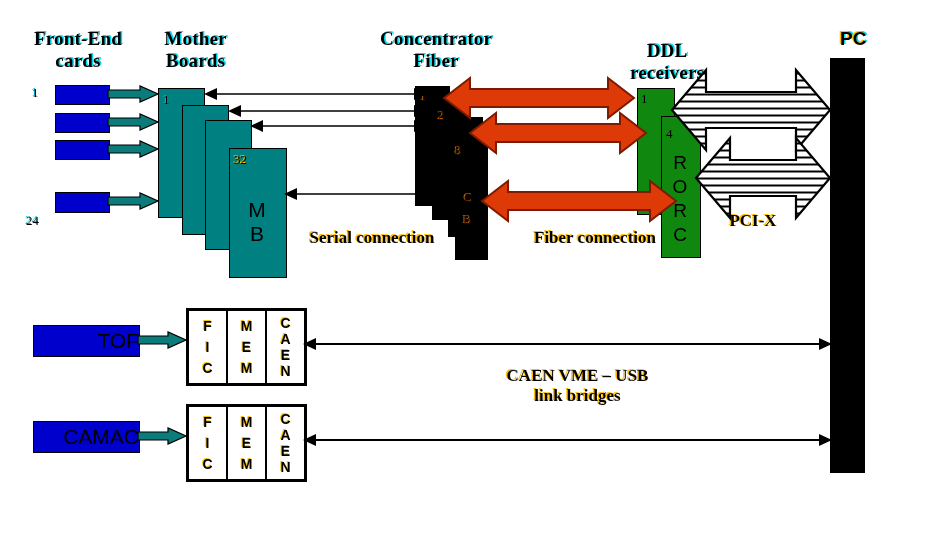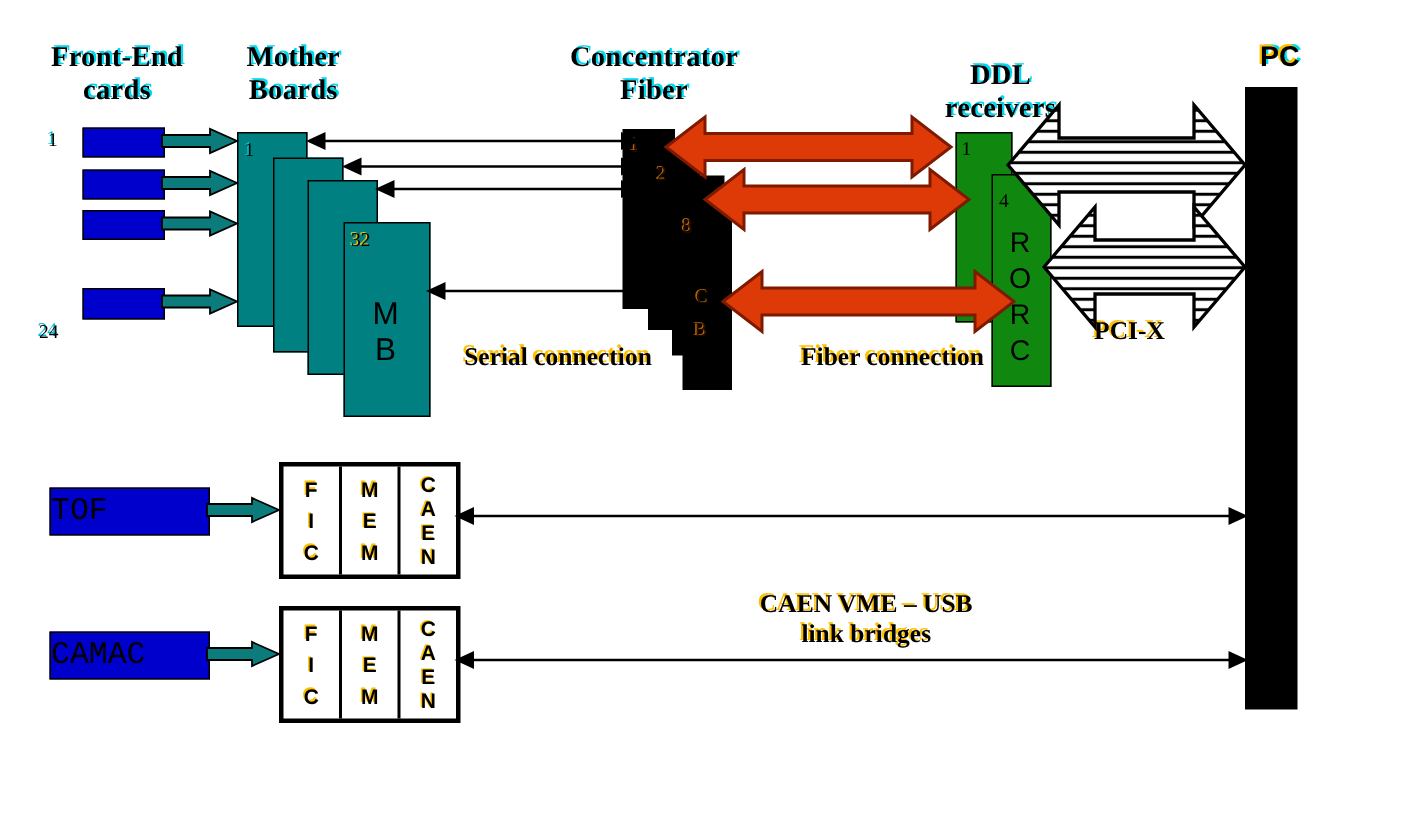--- a/index.html
+++ b/index.html
@@ -67,22 +67,22 @@
     position:absolute;background:#000000;
   }
   .ddl{
     position:absolute;background:#108810;border:1.5px solid #000;
   }
   .pcbar{
     position:absolute;background:#000000;
   }
   .bluebox{
     position:absolute;background:#0000cc;border:1.5px solid #000;
-    display:flex;align-items:center;justify-content:flex-start;
-    font-family:Liberation Mono, monospace;font-size:21px;color:#000;
+    display:flex;align-items:center;justify-content:flex-end;
+    font-family:Liberation Sans, sans-serif;font-size:21px;color:#000;
   }
   .crate{
     position:absolute;background:#ffffff;border:3px solid #000;
     display:flex;
   }
   .crate .col{
     flex:1;border-right:2px solid #000;display:flex;flex-direction:column;
     align-items:center;justify-content:center;
     font-family:"Liberation Sans",sans-serif;font-weight:bold;font-size:14px;
     line-height:21px;color:#000;text-shadow:-1px -1px 0 #ffc000;
@@ -157,21 +157,21 @@
   <div class="vtext" style="left:661px;top:223px;width:38px;font-size:19px;">C</div>
 
   <div class="pcbar" style="left:830px;top:58px;width:35px;height:415px;"></div>
 
   <div class="goldlabel" style="left:292px;top:228px;width:160px;">Serial connection</div>
 
   <div class="goldlabel" style="left:520px;top:228px;width:150px;">Fiber connection</div>
 
   <div class="goldlabel" style="left:718px;top:211px;width:70px;">PCI-X</div>
 
-  <div class="goldlabel" style="left:470px;top:366px;width:215px;margin-top:27px;">CAEN VME – USB
+  <div class="goldlabel" style="left:470px;top:366px;width:215px;">CAEN VME – USB
 link bridges</div>
 
   <div class="bluebox" style="left:33px;top:325px;width:105px;height:30px;">
      <span>TOF</span>
   </div>
   <div class="bluebox" style="left:33px;top:421px;width:105px;height:30px;">
      <span>CAMAC</span>
   </div>
 
   <div class="crate" style="left:186px;top:308px;width:115px;height:72px;">

